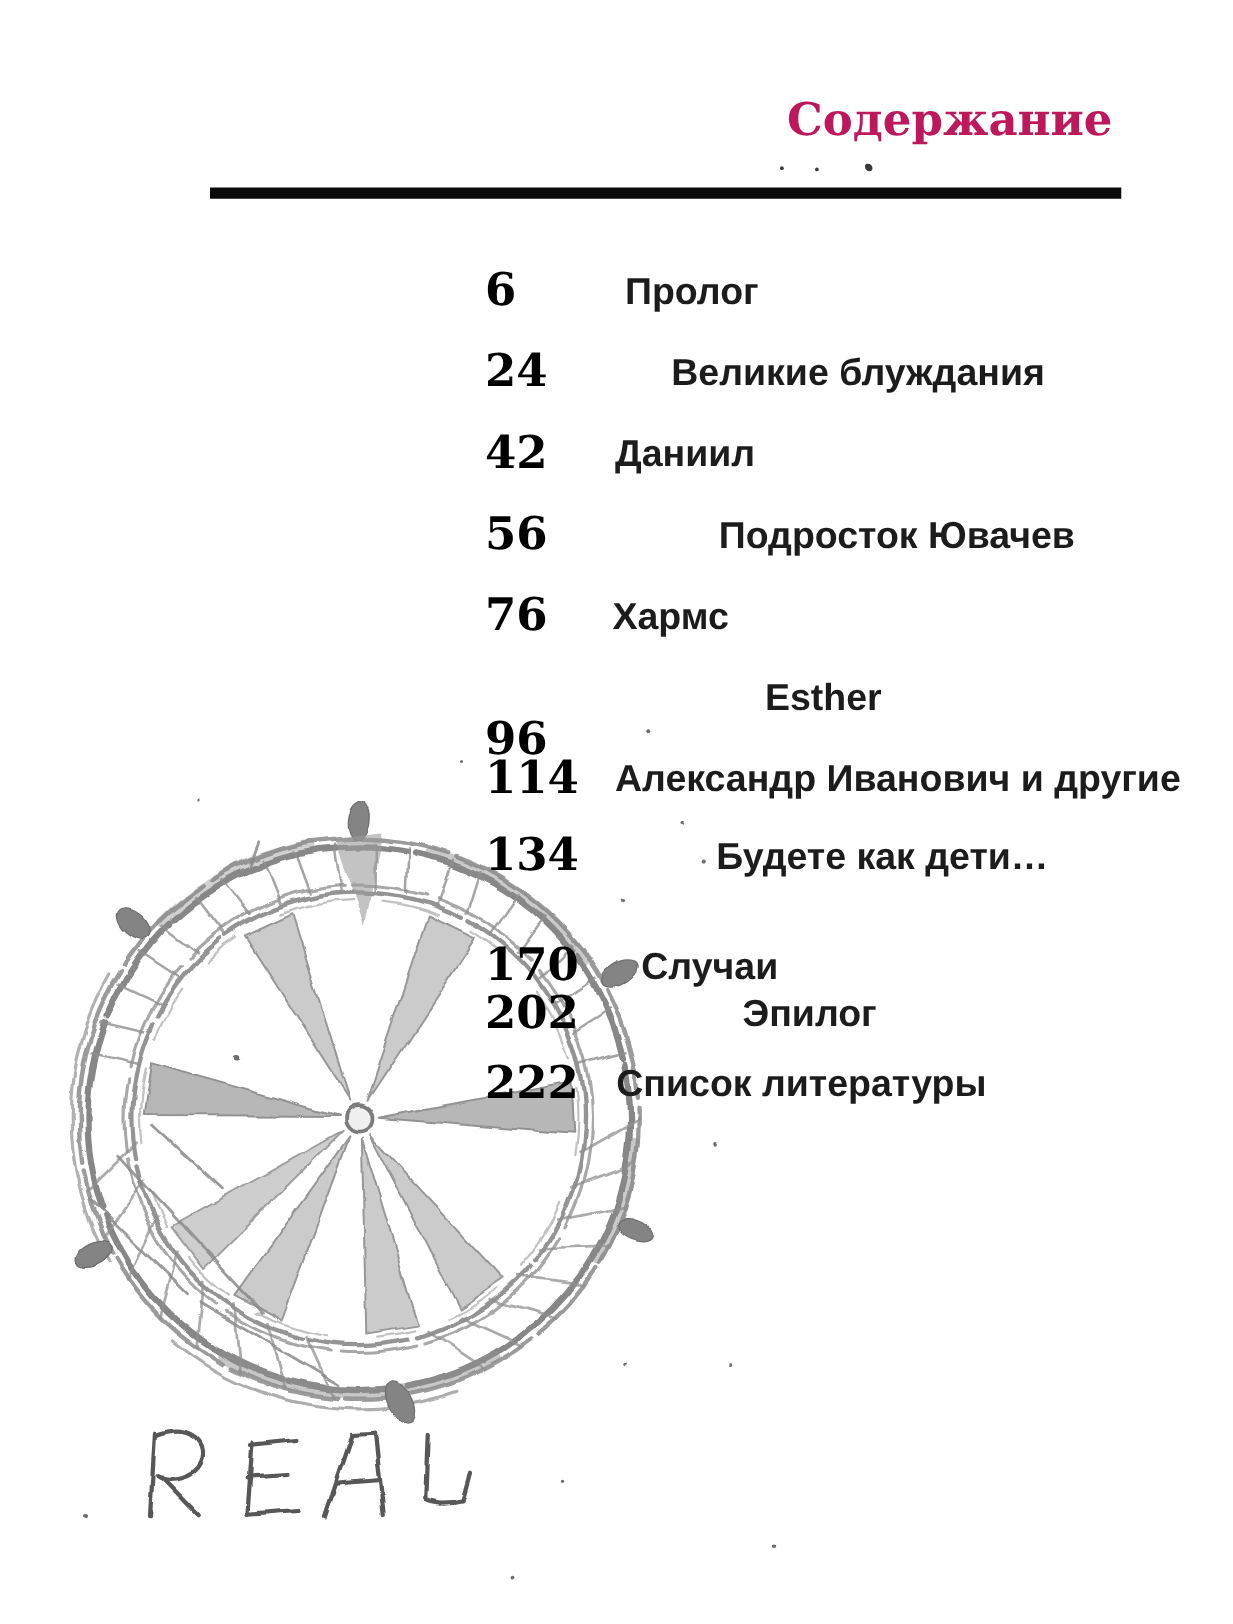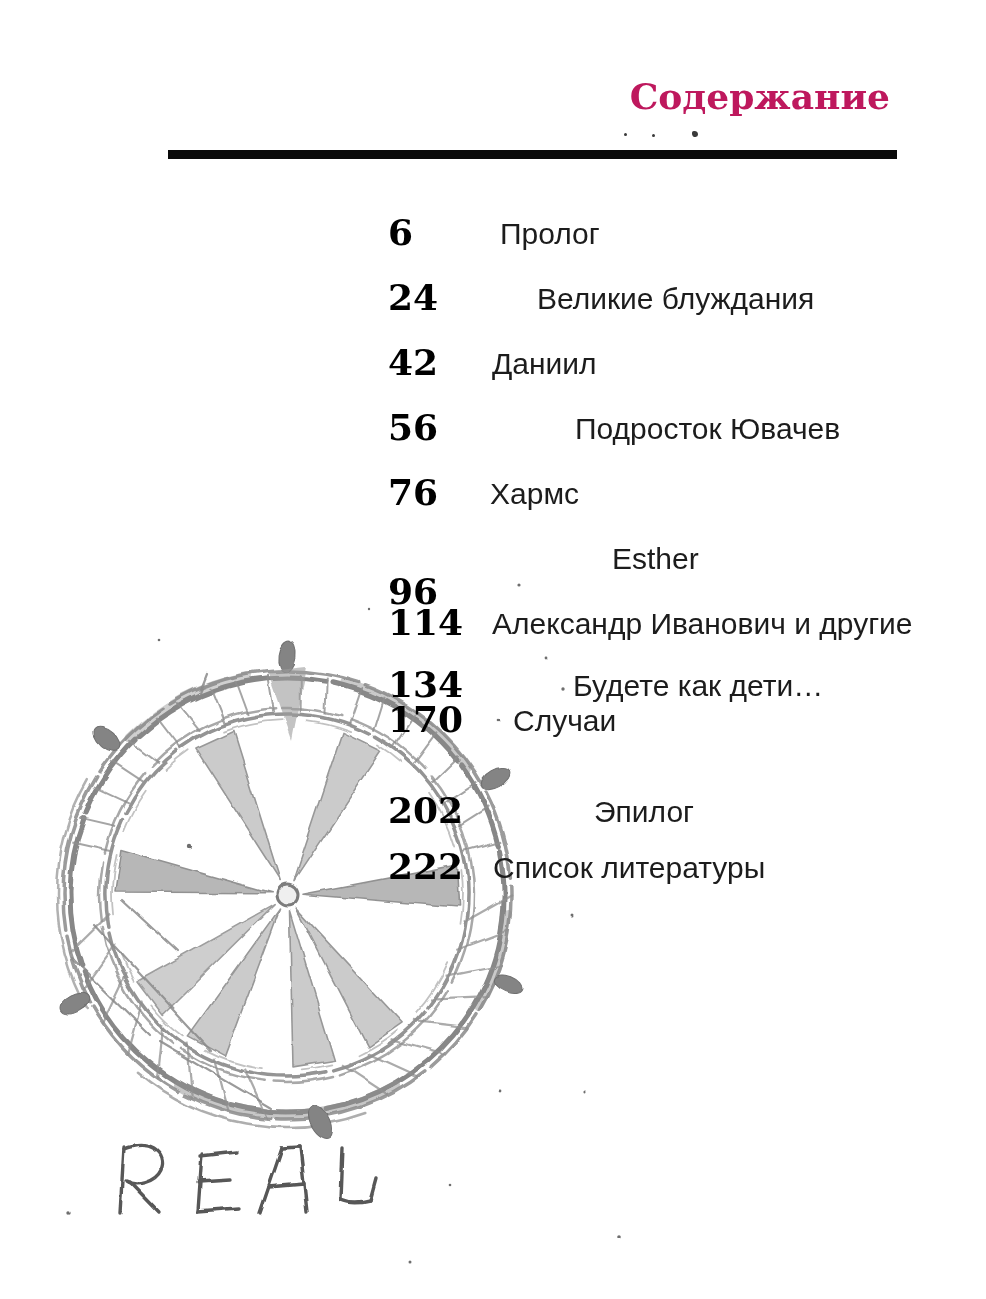--- a/index.html
+++ b/index.html
@@ -26,21 +26,21 @@
   }
   .toc-num{
     position:absolute;top:0;display:block;
     font-family:"DejaVu Serif","Liberation Serif",serif;
     font-weight:bold;font-size:36px;line-height:44px;color:#000;
     white-space:nowrap;
   }
   .toc-title{
     position:absolute;top:2px;display:block;
     font-family:"Liberation Sans",sans-serif;
-    font-weight:normal;font-size:30px;line-height:44px;color:#1c1c1c;
+    font-weight:bold;font-size:30px;line-height:44px;color:#1c1c1c;
     white-space:nowrap;
   }
   .sketch-svg{
     position:absolute;left:10px;top:570px;width:620px;height:700px;
   }
 </style>
 </head>
 <body>
 
 <h1 class="page-title">Содержание</h1>
@@ -230,21 +230,21 @@
   <div class="toc-row" style="top: 600px; padding-left: 35px;">
     <span class="toc-num" style="left: 388px;">114</span>
     <span class="toc-title" style="left: 492px;">Александр Иванович и другие</span>
   </div>
 
   <div class="toc-row" style="top: 662px;">
     <span class="toc-num" style="left: 388px;">134</span>
     <span class="toc-title" style="left: 573px;">Будете как дети…</span>
   </div>
 
-  <div class="toc-row" style="top: 697px;">
+  <div class="toc-row" style="top: 750px;">
     <span class="toc-num" style="left: 388px;">170</span>
     <span class="toc-title" style="left: 513px;">Случаи</span>
   </div>
 
   <div class="toc-row" style="top: 788px; padding-left: 12px;">
     <span class="toc-num" style="left: 388px;">202</span>
     <span class="toc-title" style="left: 594px;">Эпилог</span>
   </div>
 
   <div class="toc-row" style="top: 844px;">

